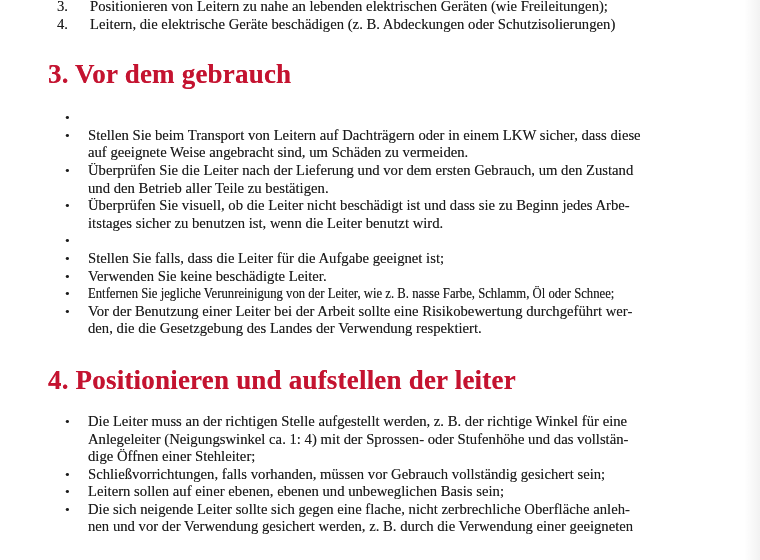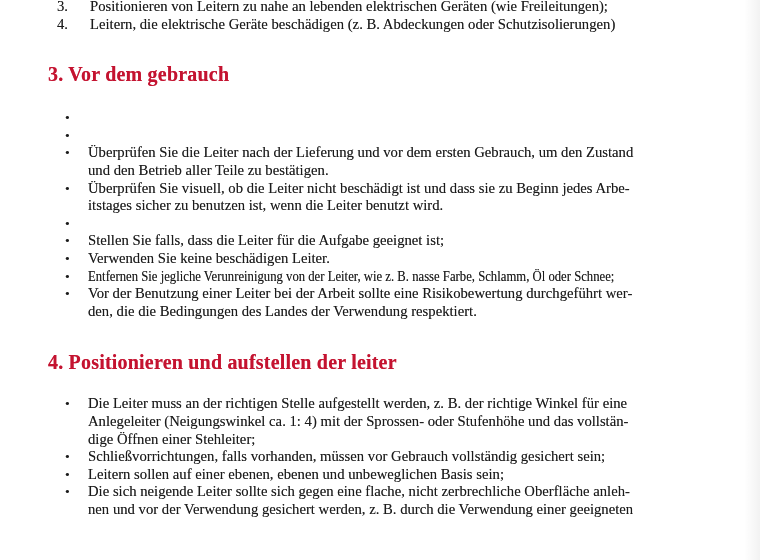--- a/index.html
+++ b/index.html
@@ -20,21 +20,21 @@
     content:"";position:absolute;top:0;right:0;width:16px;height:100%;
     background:linear-gradient(to right,rgba(0,0,0,0),rgba(0,0,0,.05));
     pointer-events:none;
   }
   .toplist{margin:-2px 0 0 0;padding:0;}
   .trow{display:flex;}
   .tnum{flex:0 0 33px;margin-left:57px;}
   .ttext{white-space:pre;}
   .heading{
     font-weight:bold;
-    font-size:20px;
+    font-size:27px;
     line-height:28px;
     margin:27px 0 0 48px;
     letter-spacing:.2px;
     color:#c41330;
     text-shadow:0 0 .6px rgba(196,19,48,.6);
   }
   .bullets{list-style:none;margin:21px 0 0 0;padding:0;}
   .section-2 .bullets{margin-top:19px;}
   .section-2 .heading{margin-top:28px;}
   .bullets li{display:flex;margin-left:65px;}
@@ -58,50 +58,52 @@
     </div>
   <div>
       <div class="section section-1">
         <div class="heading">3. Vor dem gebrauch</div>
         <ul class="bullets">
           <li>
             <span class="dot">•</span>
           </li>
           <li>
             <span class="dot">•</span>
+            <span class="btext">Stellen Sie beim Transport von Leitern auf Dachträgern oder in einem LKW sicher, dass diese
+auf geeignete Weise angebracht sind, um Schäden zu vermeiden.</span>
           </li>
           <li>
             <span class="dot">•</span>
             <span class="btext">Überprüfen Sie die Leiter nach der Lieferung und vor dem ersten Gebrauch, um den Zustand
 und den Betrieb aller Teile zu bestätigen.</span>
           </li>
           <li>
             <span class="dot">•</span>
             <span class="btext">Überprüfen Sie visuell, ob die Leiter nicht beschädigt ist und dass sie zu Beginn jedes Arbe-
 itstages sicher zu benutzen ist, wenn die Leiter benutzt wird.</span>
           </li>
           <li>
             <span class="dot">•</span>
           </li>
           <li>
             <span class="dot">•</span>
             <span class="btext">Stellen Sie falls, dass die Leiter für die Aufgabe geeignet ist;</span>
           </li>
           <li>
             <span class="dot">•</span>
-            <span class="btext">Verwenden Sie keine beschädigen Leiter.</span>
+            <span class="btext">Verwenden Sie keine beschädigte Leiter.</span>
           </li>
           <li>
             <span class="dot">•</span>
             <span class="btext condensed">Entfernen Sie jegliche Verunreinigung von der Leiter, wie z. B. nasse Farbe, Schlamm, Öl oder Schnee;</span>
           </li>
           <li>
             <span class="dot">•</span>
             <span class="btext">Vor der Benutzung einer Leiter bei der Arbeit sollte eine Risikobewertung durchgeführt wer-
-den, die die Bedingungen des Landes der Verwendung respektiert.</span>
+den, die die Gesetzgebung des Landes der Verwendung respektiert.</span>
           </li>
         </ul>
       </div>
       <div class="section section-2">
         <div class="heading">4. Positionieren und aufstellen der leiter</div>
         <ul class="bullets">
           <li>
             <span class="dot">•</span>
             <span class="btext">Die Leiter muss an der richtigen Stelle aufgestellt werden, z. B. der richtige Winkel für eine
 Anlegeleiter (Neigungswinkel ca. 1: 4) mit der Sprossen- oder Stufenhöhe und das vollstän-

